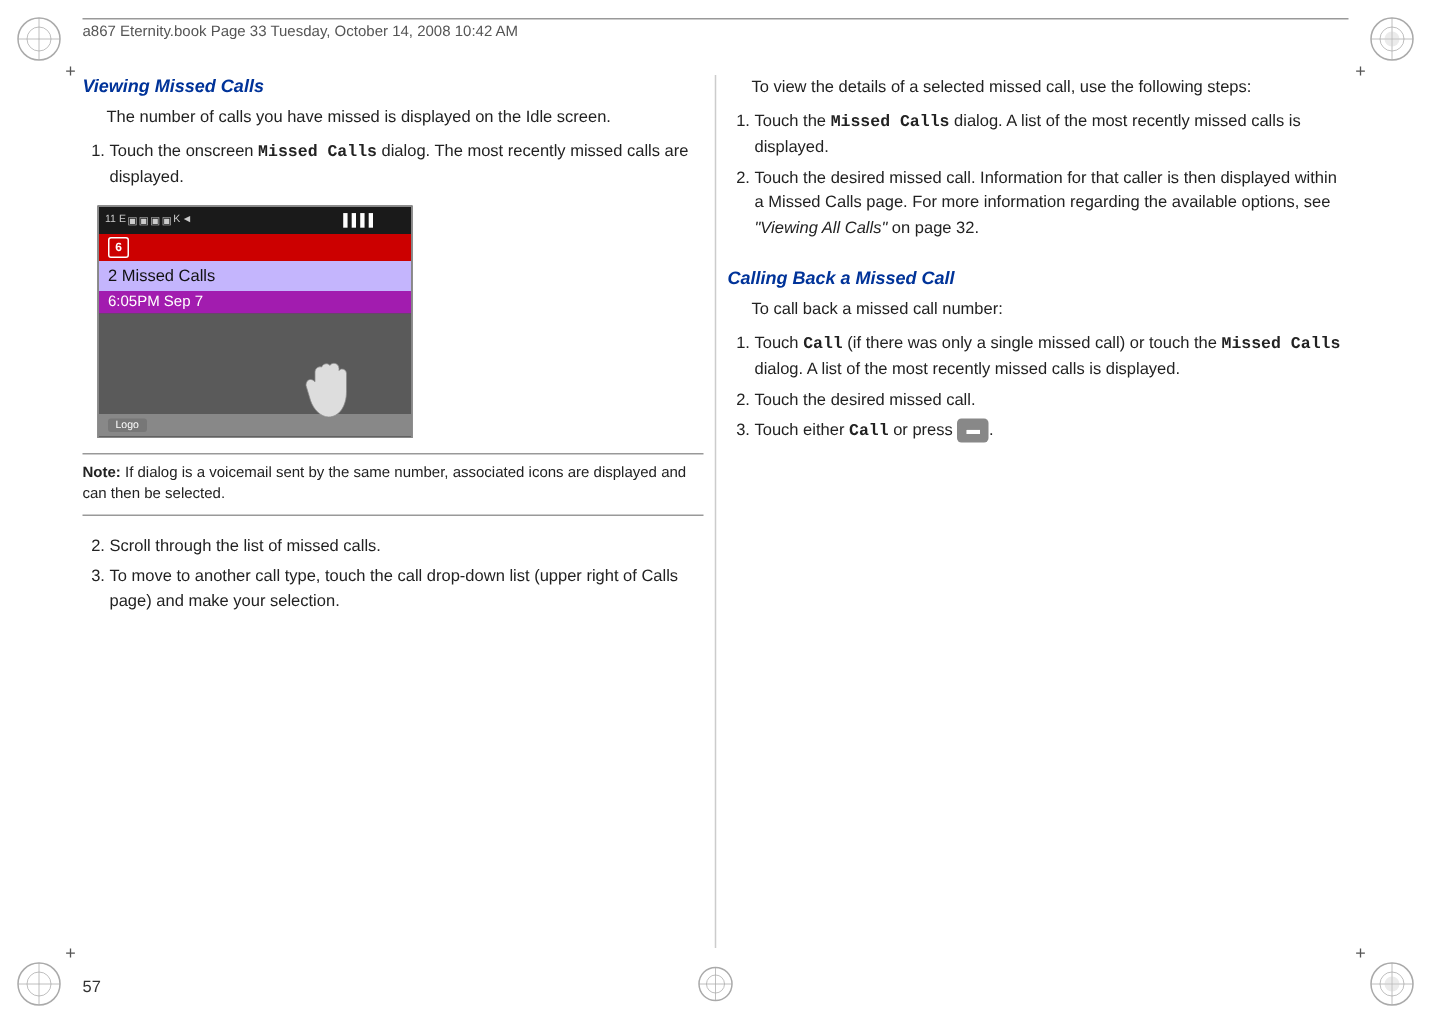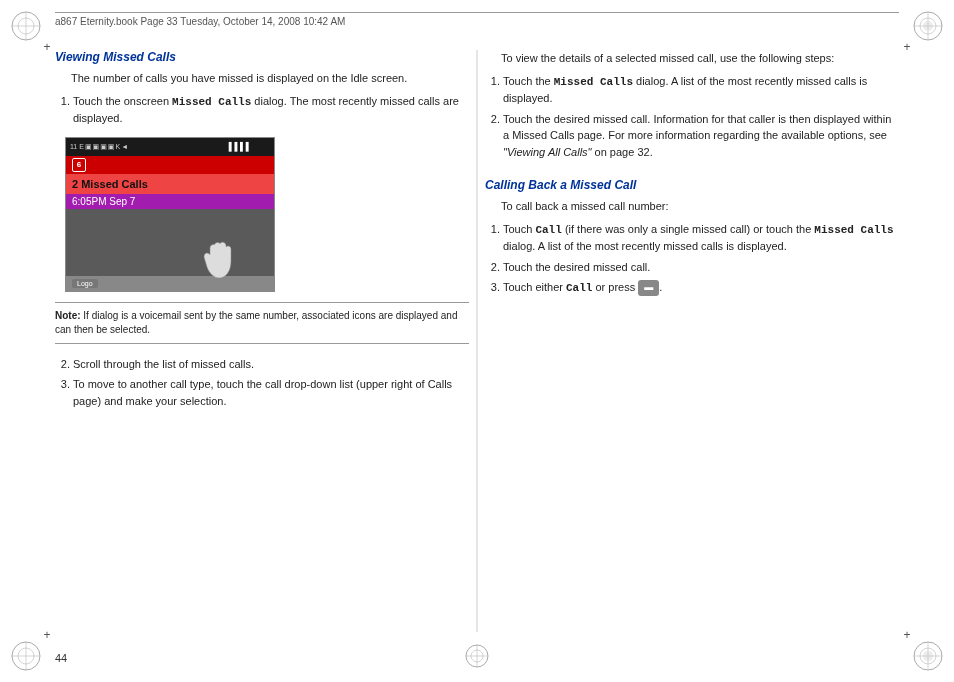--- a/index.html
+++ b/index.html
@@ -116,24 +116,24 @@
       background: #cc0000;
       color: #fff;
       font-size: 10px;
       padding: 2px 6px;
       display: flex;
       align-items: center;
       gap: 4px;
     }
 
     .missed-calls-text {
-      background: #ef4444;
+      background: #c4b5fd;
       color: #111;
       font-size: 11px;
-      font-weight: bold;
+      font-weight: normal;
       padding: 4px 6px;
     }
 
     .phone-time-display {
       background: #a21caf;
       color: #fff;
       font-size: 10px;
       padding: 2px 6px;
     }
 
@@ -373,21 +373,21 @@
       </li>
       <li>
         Touch either <span class="bold">Call</span> or press <span class="call-btn-icon">▬</span>.
       </li>
     </ol>
 
   </div>
 
 </div>
 
-<div class="page-number">44</div>
+<div class="page-number">57</div>
 
 <div class="bottom-center">
   <svg viewBox="0 0 28 28" fill="none" xmlns="http://www.w3.org/2000/svg">
     <circle cx="14" cy="14" r="11" stroke="#aaa" stroke-width="1" fill="none"></circle>
     <circle cx="14" cy="14" r="6" stroke="#aaa" stroke-width="0.5" fill="none"></circle>
     <line x1="3" y1="14" x2="25" y2="14" stroke="#aaa" stroke-width="0.5"></line>
     <line x1="14" y1="3" x2="14" y2="25" stroke="#aaa" stroke-width="0.5"></line>
   </svg>
 </div>
 

